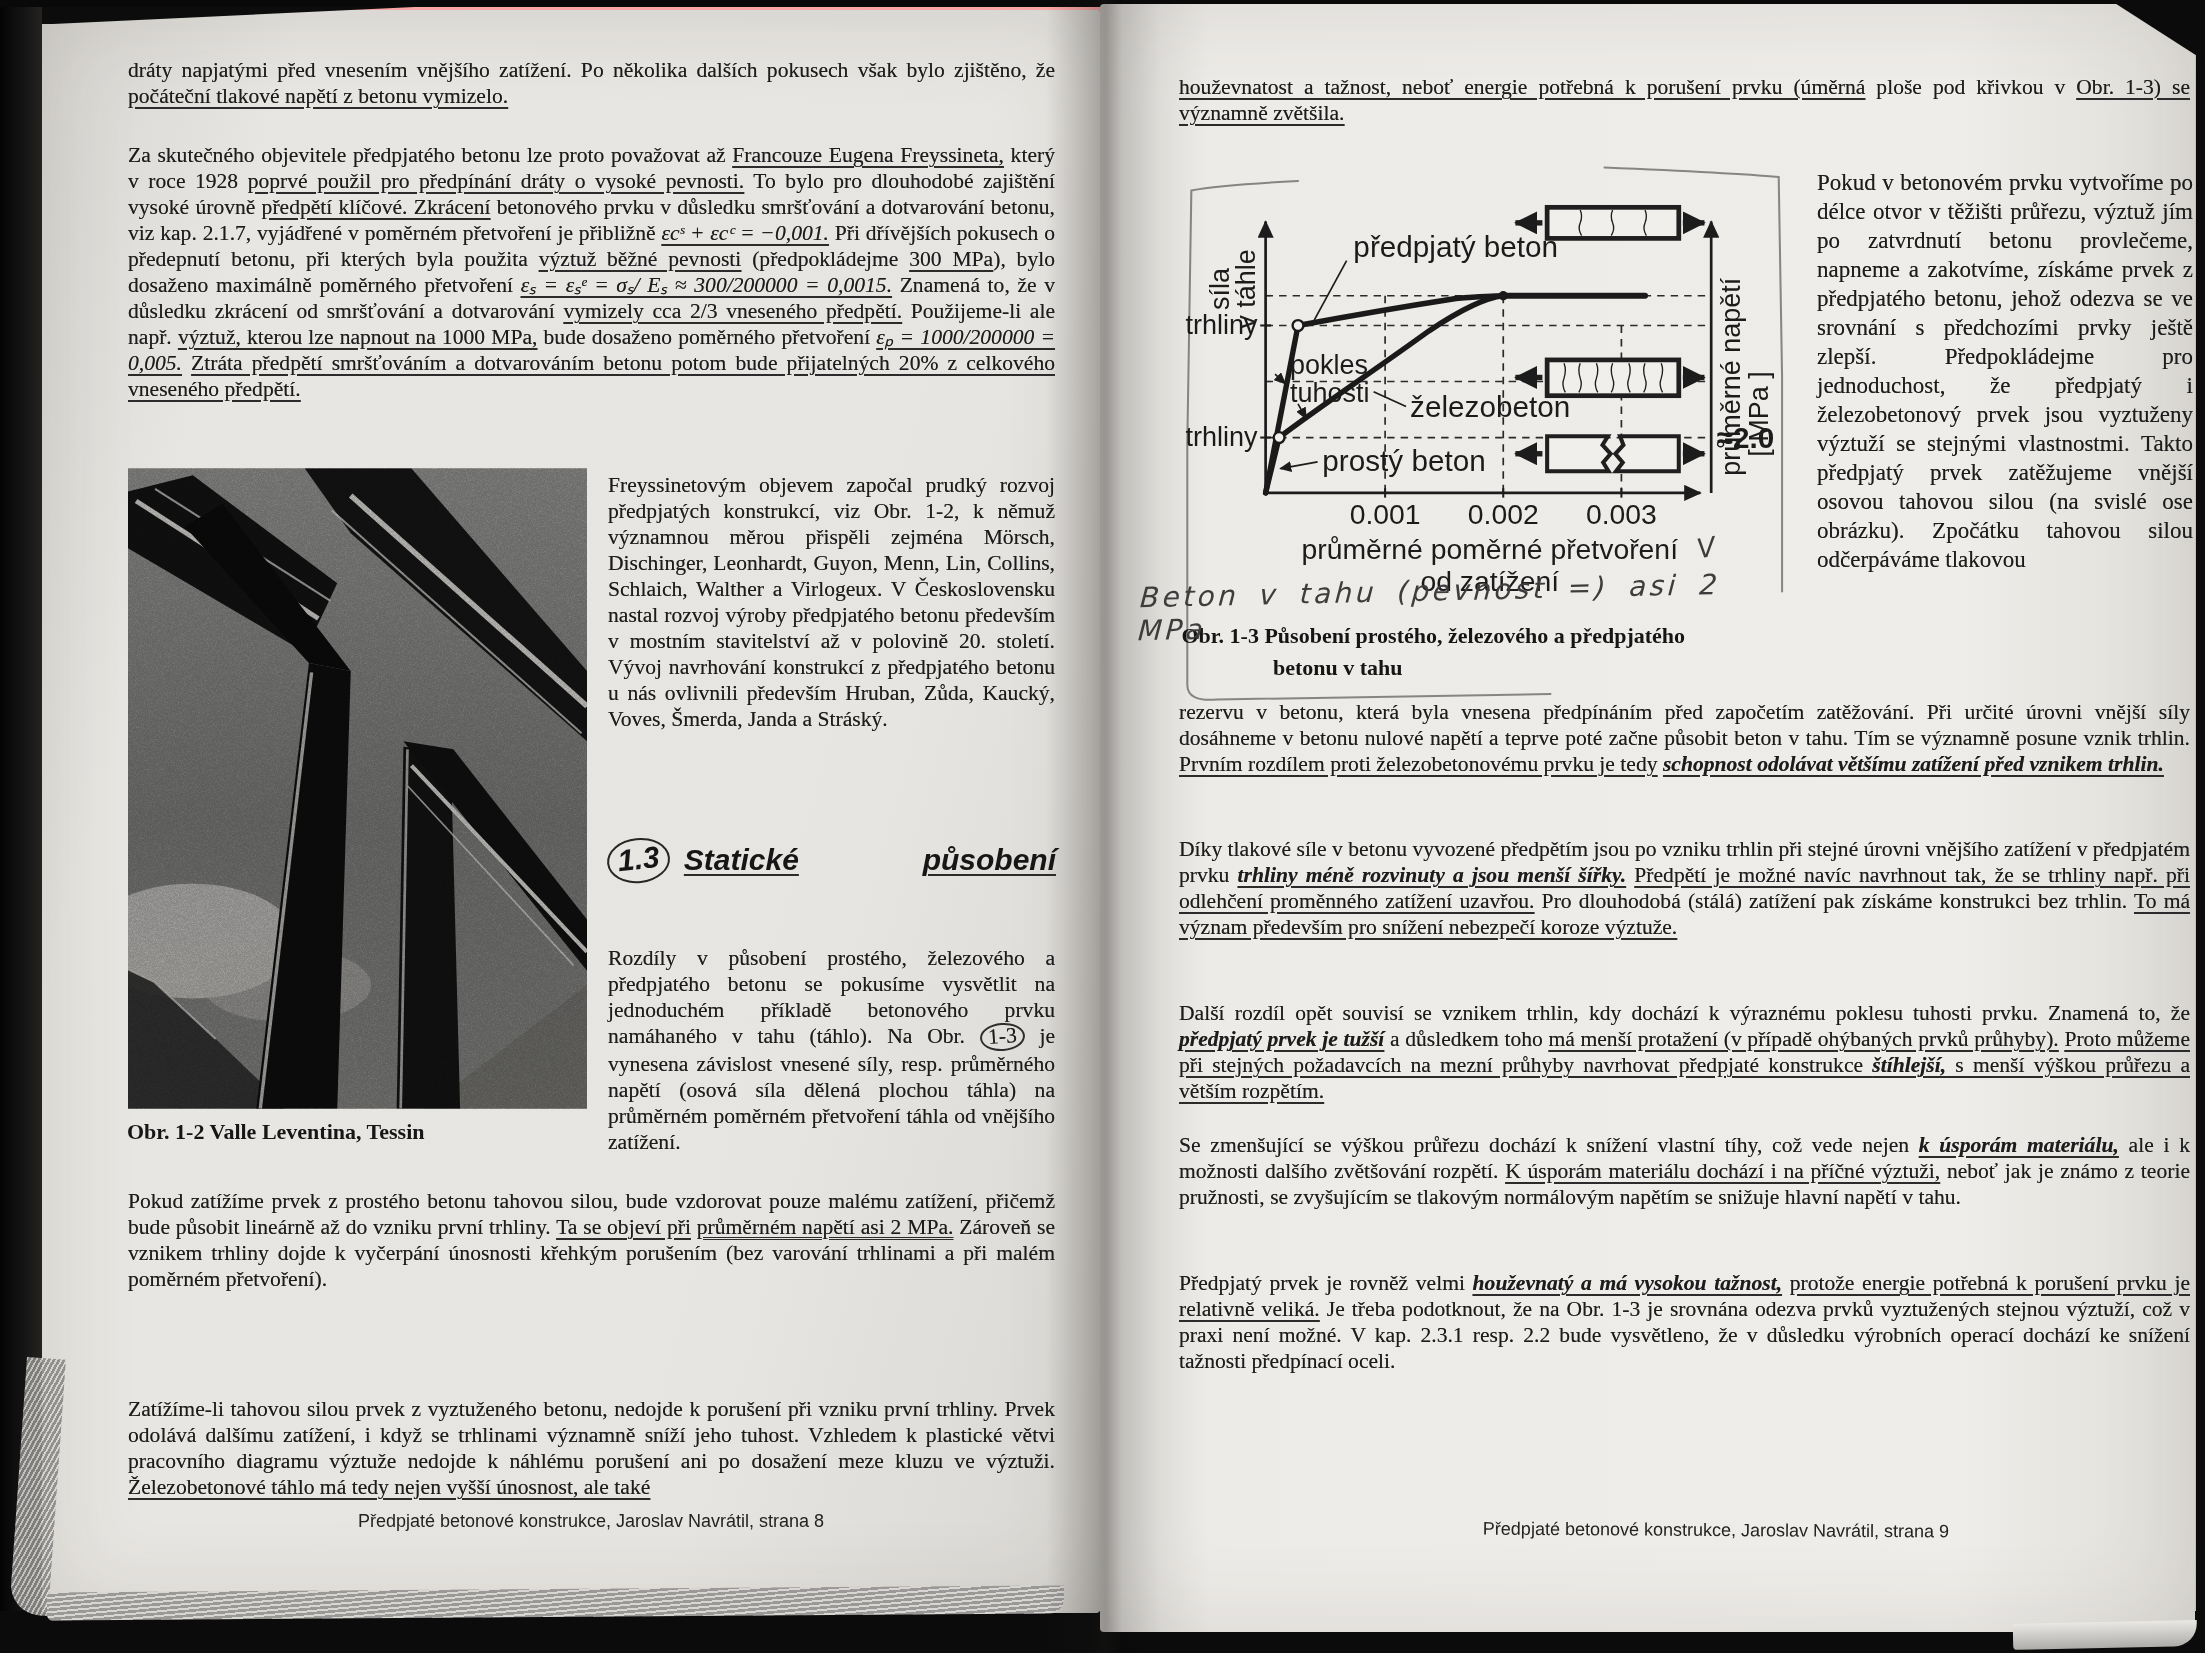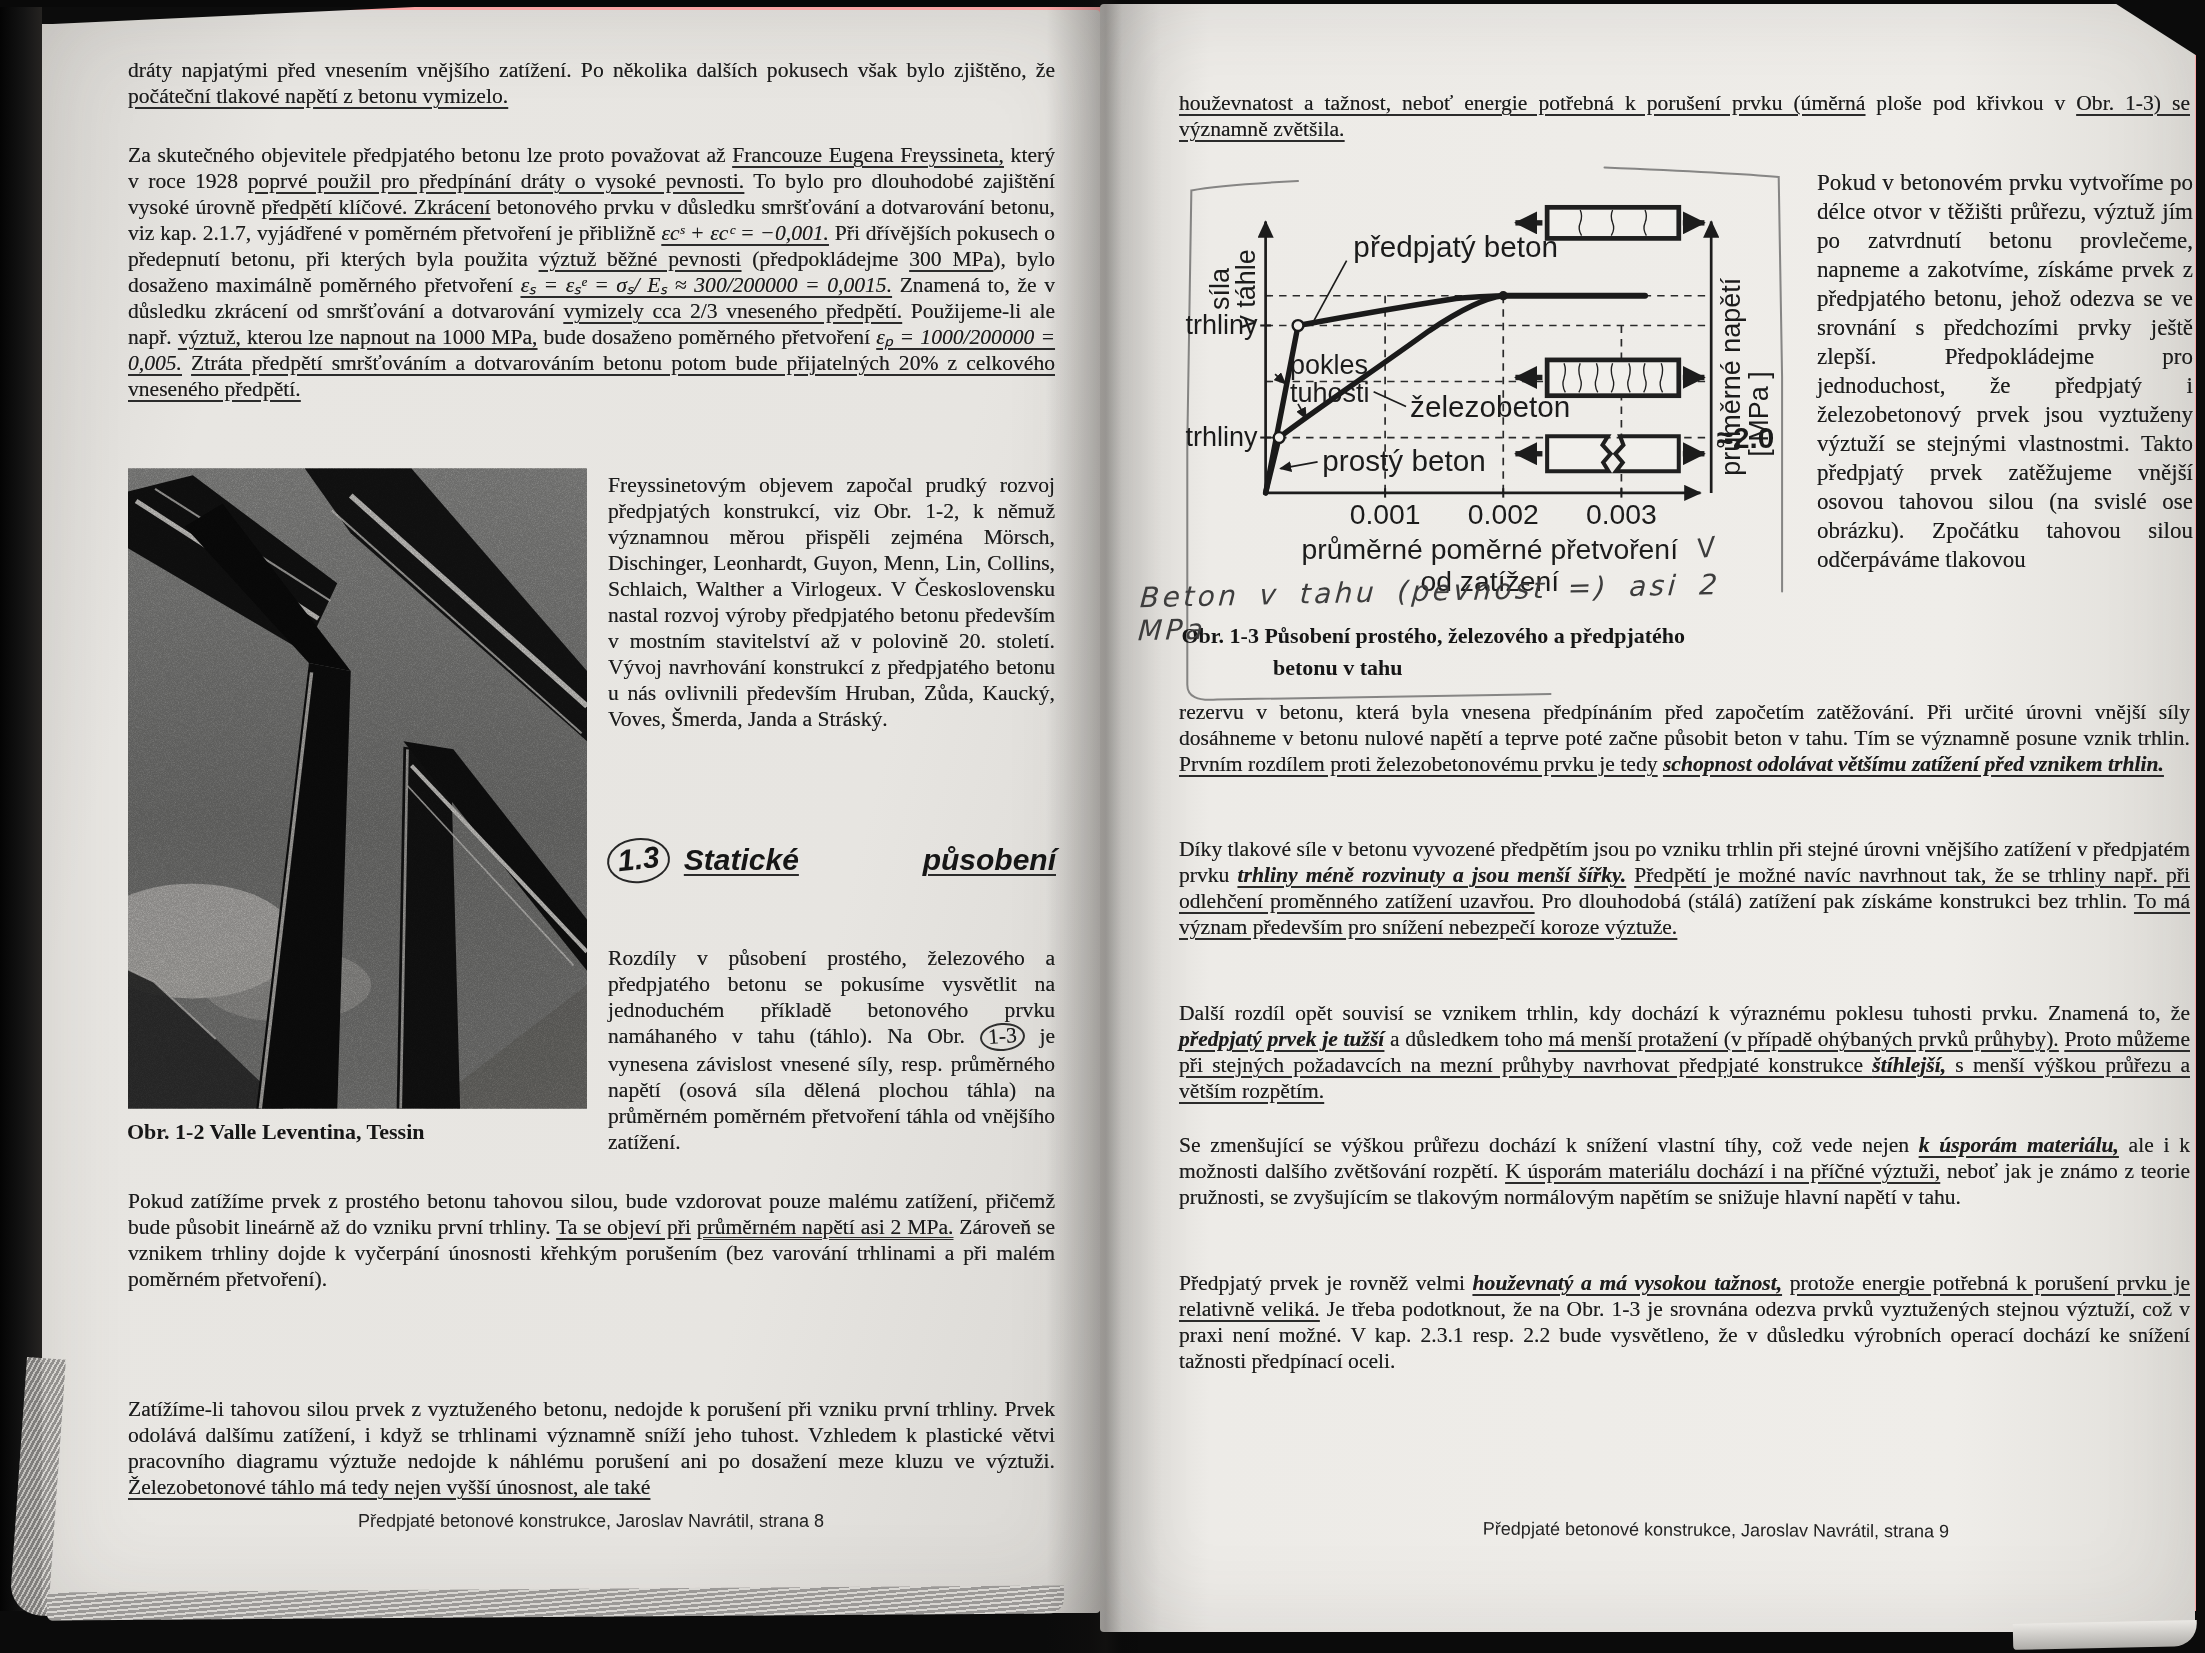--- a/index.html
+++ b/index.html
@@ -142,21 +142,21 @@
     </div>
   </div>
 
   <div class="txt" style="left:608px;top:945px;width:447px;"><span>Rozdíly v působení prostého, železového a předpjatého betonu se pokusíme vysvětlit na jednoduchém příkladě betonového prvku namáhaného v tahu (táhlo). Na Obr. </span><span class="circled">1-3</span><span> je vynesena závislost vnesené síly, resp. průměrného napětí (osová síla dělená plochou táhla) na průměrném poměrném přetvoření táhla od vnějšího zatížení.</span></div>
 
   <div class="txt" style="left:128px;top:1188px;width:927px;"><span>Pokud zatížíme prvek z prostého betonu tahovou silou, bude vzdorovat pouze malému zatížení, přičemž bude působit lineárně až do vzniku první trhliny. </span><span class="u">Ta se objeví při</span><span> </span><span class="uu">průměrném napětí asi 2 MPa.</span><span> Zároveň se vznikem trhliny dojde k vyčerpání únosnosti křehkým porušením (bez varování trhlinami a při malém poměrném přetvoření).</span></div>
   <div class="txt" style="left:128px;top:1396px;width:927px;"><span>Zatížíme-li tahovou silou prvek z vyztuženého betonu, nedojde k porušení při vzniku první trhliny. Prvek odolává dalšímu zatížení, i když se trhlinami významně sníží jeho tuhost. Vzhledem k plastické větvi pracovního diagramu výztuže nedojde k náhlému porušení ani po dosažení meze kluzu ve výztuži. </span><span class="u">Železobetonové táhlo má tedy nejen vyšší únosnost, ale také</span></div>
 
   <div class="footer footer-left">Předpjaté betonové konstrukce, Jaroslav Navrátil, strana 8</div>
 
-  <div class="txt" style="left:1179px;top:74px;width:1011px;margin-top:16px;"><span class="u">houževnatost a tažnost, neboť energie potřebná k porušení prvku (úměrná</span><span> ploše pod křivkou v </span><span class="u">Obr. 1-3) se významně zvětšila.</span></div>
+  <div class="txt" style="left:1179px;top:74px;width:1011px;"><span class="u">houževnatost a tažnost, neboť energie potřebná k porušení prvku (úměrná</span><span> ploše pod křivkou v </span><span class="u">Obr. 1-3) se významně zvětšila.</span></div>
 
   <div class="figure">
     <svg width="622" height="559" viewBox="0 0 920 828">
       <defs>
         <marker id="ahAx" markerUnits="userSpaceOnUse" markerWidth="30" markerHeight="24" refX="24" refY="12" orient="auto">
           <path d="M0,0 L26,12 L0,24 z" fill="#1c1c1c"></path>
           </marker>
         <marker id="ahBig" markerUnits="userSpaceOnUse" markerWidth="38" markerHeight="34" refX="32" refY="17" orient="auto">
           <path d="M0,0 L34,17 L0,34 z" fill="#1c1c1c"></path>
           </marker>

